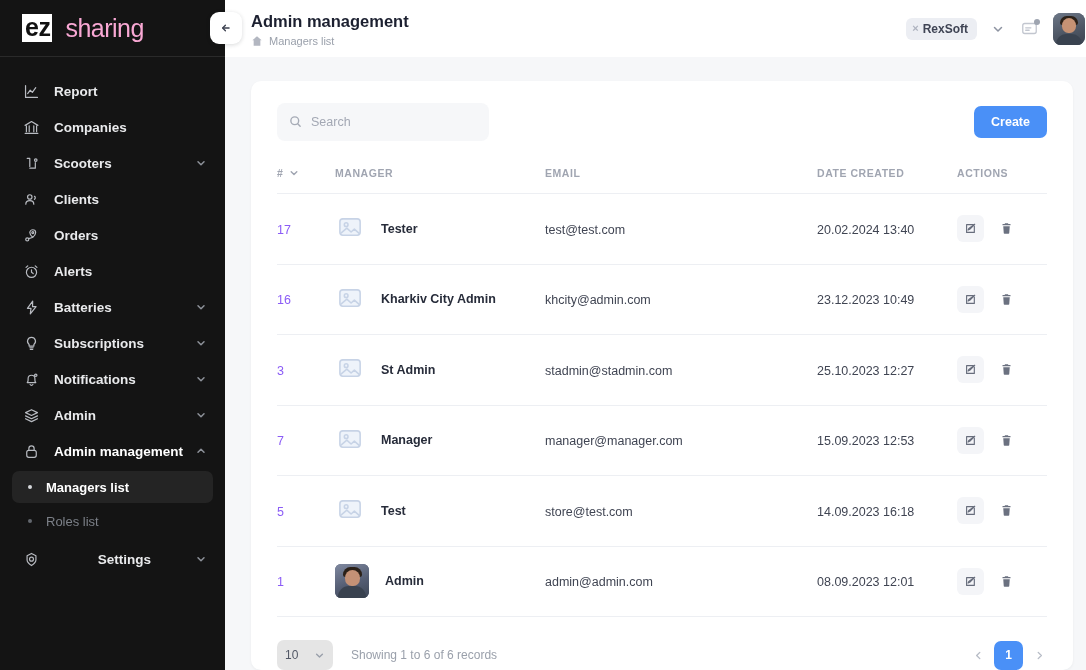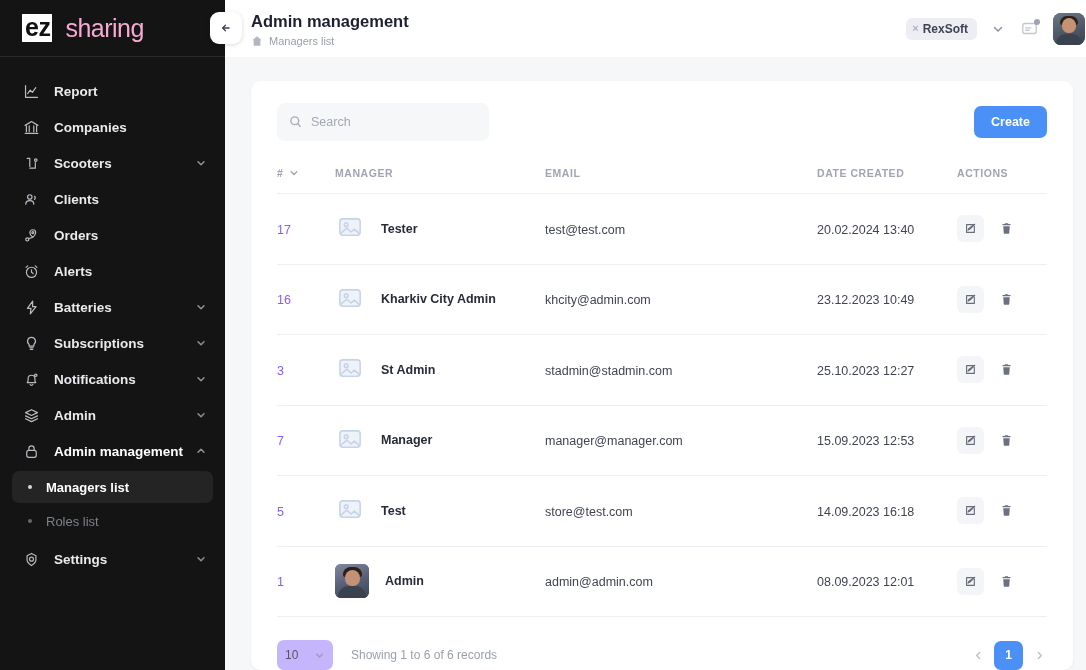--- a/index.html
+++ b/index.html
@@ -173,21 +173,21 @@
   }
   .act-btn.del { background: transparent; color: #6b7180; }
 
   
   .pagination {
     display: flex; align-items: center; justify-content: space-between;
     padding: 14px 0 0 0; margin-top: auto;
   }
   .pg-left { display: flex; align-items: center; gap: 18px; }
   .pg-size {
-    height: 30px; min-width: 56px; border-radius: 7px; background: #c4b5fd;
+    height: 30px; min-width: 56px; border-radius: 7px; background: #e5e5e5;
     display: flex; align-items: center; justify-content: space-between;
     padding: 0 8px; font-size: 12px; color: #525866; gap: 8px;
   }
   .pg-size .chev { width: 11px; height: 11px; color: #9aa0ab; display:flex; }
   .pg-info { font-size: 12px; color: #9aa0ab; white-space: nowrap; }
   .pg-right { display: flex; align-items: center; gap: 8px; }
   .pg-arrow { width: 16px; height: 16px; color: #b7bcc6; display: flex; align-items: center; justify-content: center; cursor: pointer; }
   .pg-page {
     width: 29px; height: 29px; border-radius: 7px;
     background: #4a90f7; color: #ffffff;
@@ -362,21 +362,21 @@
 
       <div class="sub-item selected">
         <span class="dot"></span>
         <span>Managers list</span>
       </div>
       <div class="sub-item muted">
         <span class="dot"></span>
         <span>Roles list</span>
       </div>
 
-      <div class="nav-item" style="margin-top:4px;">
+      <div class="nav-item" style="margin-top:4px;text-align:center;">
         <span class="ico">
           <svg viewBox="0 0 20 20" width="17" height="17" fill="none" stroke="currentColor" stroke-width="1.4" stroke-linecap="round" stroke-linejoin="round">
               <path d="M10 2.9l5.2 2.6v5.2c0 2.4-2.1 4.4-5.2 6.4-3.1-2-5.2-4-5.2-6.4V5.5z"></path>
               <circle cx="10" cy="9.6" r="2.3"></circle>
             </svg>
         </span>
         <span class="lbl">Settings</span>
         <span class="chev">
           <svg viewBox="0 0 12 12" width="12" height="12" fill="none" stroke="currentColor" stroke-width="1.5" stroke-linecap="round" stroke-linejoin="round">
               <path d="M3 4.8L6 7.8l3-3"></path>

